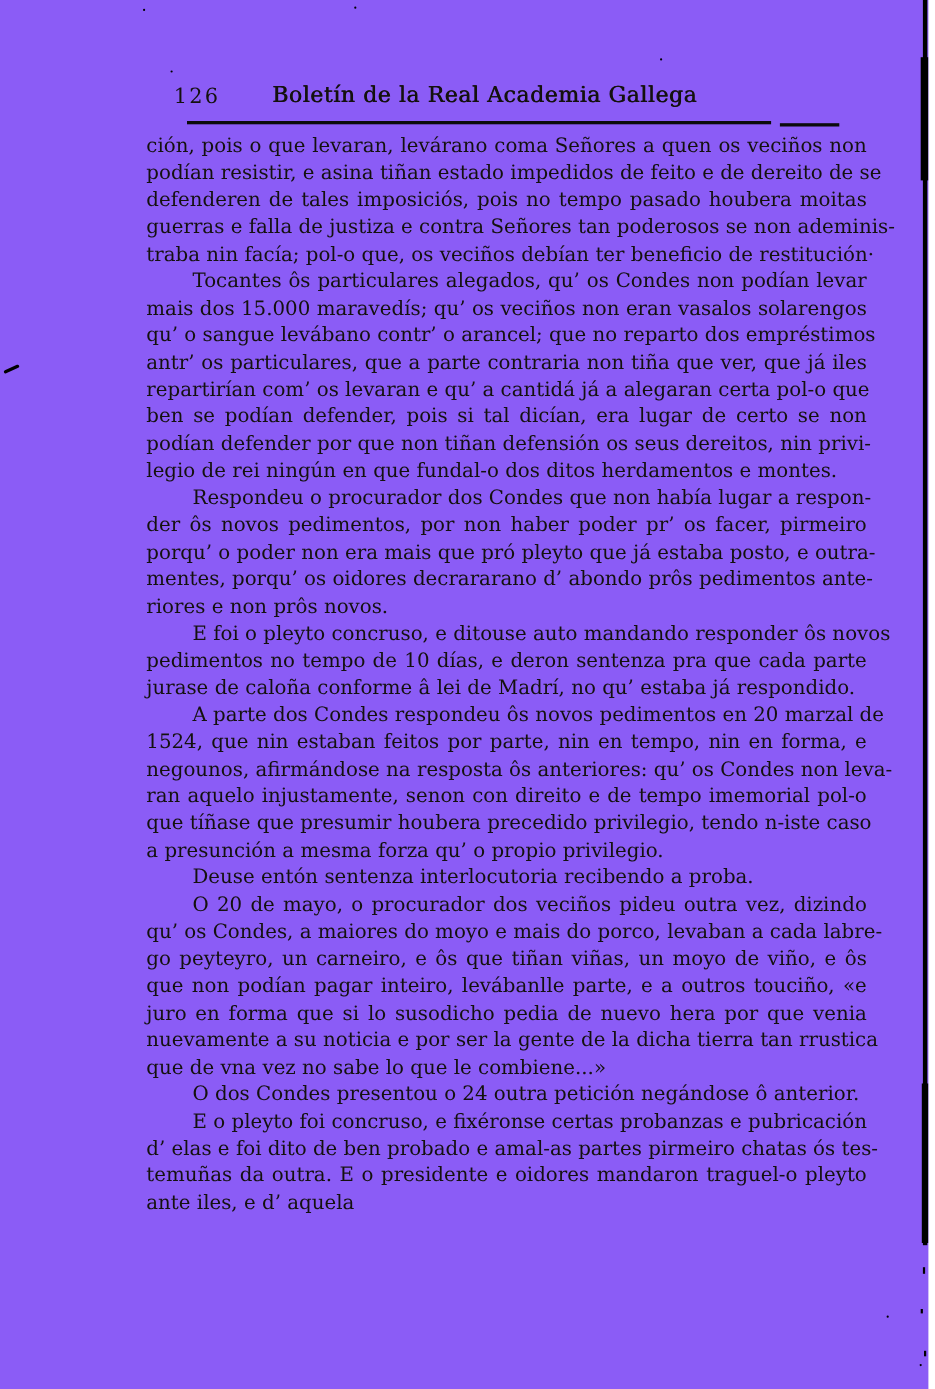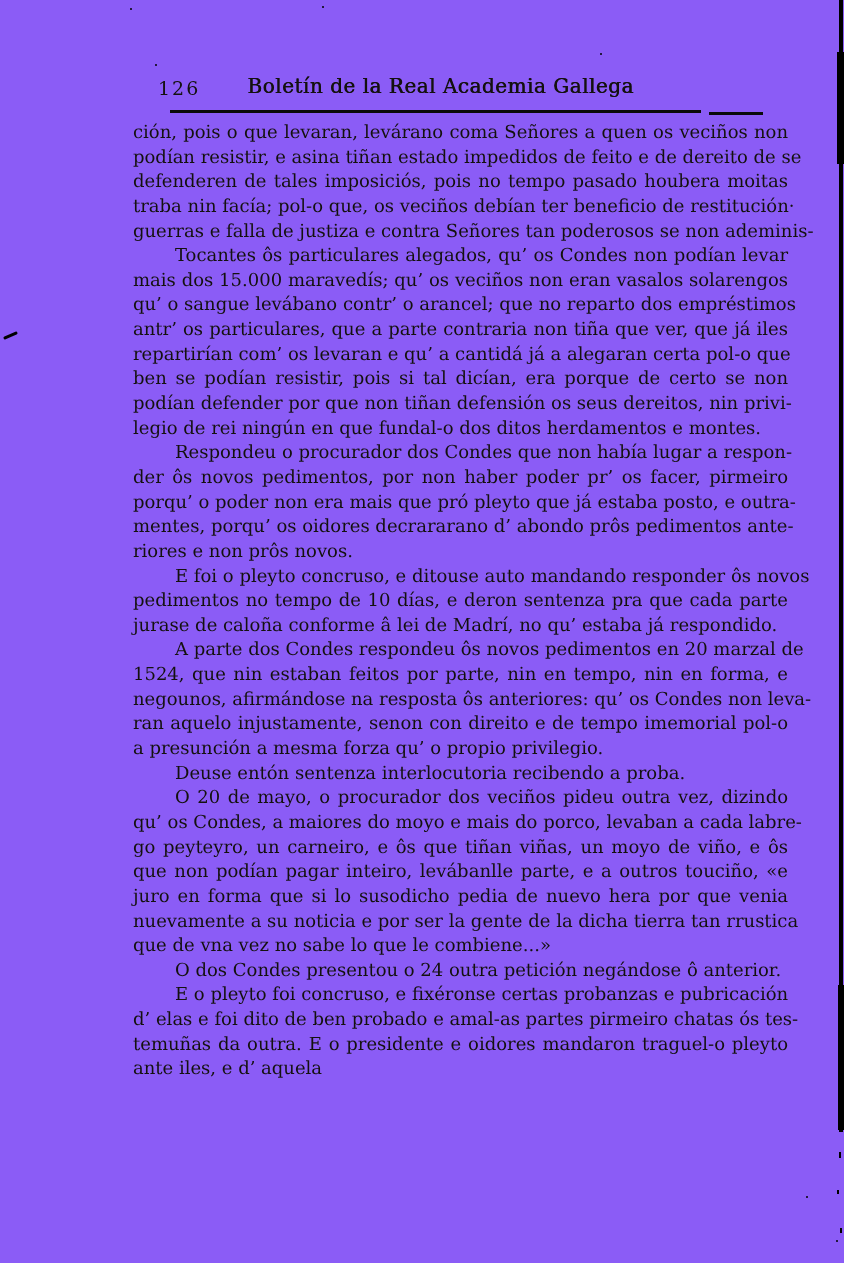--- a/index.html
+++ b/index.html
@@ -100,31 +100,31 @@
   </div>
   <div class="rule rule-main"></div>
   <div class="rule rule-dash"></div>
 
   <div class="text-block">
 
     <div>
       <div class="text-line">ción, pois o que levaran, levárano coma Señores a quen os veciños non</div>
       <div class="text-line">podían resistir, e asina tiñan estado impedidos de feito e de dereito de se</div>
       <div class="text-line">defenderen de tales imposiciós, pois no tempo pasado houbera moitas</div>
+      <div class="text-line">guerras e falla de justiza e contra Señores tan poderosos se non ademinis-</div>
       <div class="text-line">traba nin facía; pol-o que, os veciños debían ter beneficio de restitución·</div>
-      <div class="text-line">guerras e falla de justiza e contra Señores tan poderosos se non ademinis-</div>
     </div>
 
     <div>
       <div class="text-line ind">Tocantes ôs particulares alegados, qu’ os Condes non podían levar</div>
       <div class="text-line">mais dos 15.000 maravedís; qu’ os veciños non eran vasalos solarengos</div>
       <div class="text-line">qu’ o sangue levábano contr’ o arancel; que no reparto dos empréstimos</div>
       <div class="text-line">antr’ os particulares, que a parte contraria non tiña que ver, que já iles</div>
       <div class="text-line">repartirían com’ os levaran e qu’ a cantidá já a alegaran certa pol-o que</div>
-      <div class="text-line">ben se podían resistir, pois si tal dicían, era porque de certo se non</div>
+      <div class="text-line">ben se podían defender, pois si tal dicían, era lugar de certo se non</div>
       <div class="text-line">podían defender por que non tiñan defensión os seus dereitos, nin privi-</div>
       <div class="text-line pl">legio de rei ningún en que fundal-o dos ditos herdamentos e montes.</div>
     </div>
 
     <div>
       <div class="text-line ind">Respondeu o procurador dos Condes que non había lugar a respon-</div>
       <div class="text-line">der ôs novos pedimentos, por non haber poder pr’ os facer, pirmeiro</div>
       <div class="text-line">porqu’ o poder non era mais que pró pleyto que já estaba posto, e outra-</div>
       <div class="text-line">mentes, porqu’ os oidores decrararano d’ abondo prôs pedimentos ante-</div>
       <div class="text-line pl">riores e non prôs novos.</div>
@@ -134,20 +134,21 @@
       <div class="text-line ind">E foi o pleyto concruso, e ditouse auto mandando responder ôs novos</div>
       <div class="text-line">pedimentos no tempo de 10 días, e deron sentenza pra que cada parte</div>
       <div class="text-line pl">jurase de caloña conforme â lei de Madrí, no qu’ estaba já respondido.</div>
     </div>
 
     <div>
       <div class="text-line ind">A parte dos Condes respondeu ôs novos pedimentos en 20 marzal de</div>
       <div class="text-line">1524, que nin estaban feitos por parte, nin en tempo, nin en forma, e</div>
       <div class="text-line">negounos, afirmándose na resposta ôs anteriores: qu’ os Condes non leva-</div>
       <div class="text-line">ran aquelo injustamente, senon con direito e de tempo imemorial pol-o</div>
+      <div class="text-line">que tíñase que presumir houbera precedido privilegio, tendo n-iste caso</div>
       <div class="text-line pl">a presunción a mesma forza qu’ o propio privilegio.</div>
     </div>
 
     <div>
       <div class="text-line ind pl">Deuse entón sentenza interlocutoria recibendo a proba.</div>
     </div>
 
     <div>
       <div class="text-line ind">O 20 de mayo, o procurador dos veciños pideu outra vez, dizindo</div>
       <div class="text-line">qu’ os Condes, a maiores do moyo e mais do porco, levaban a cada labre-</div>

